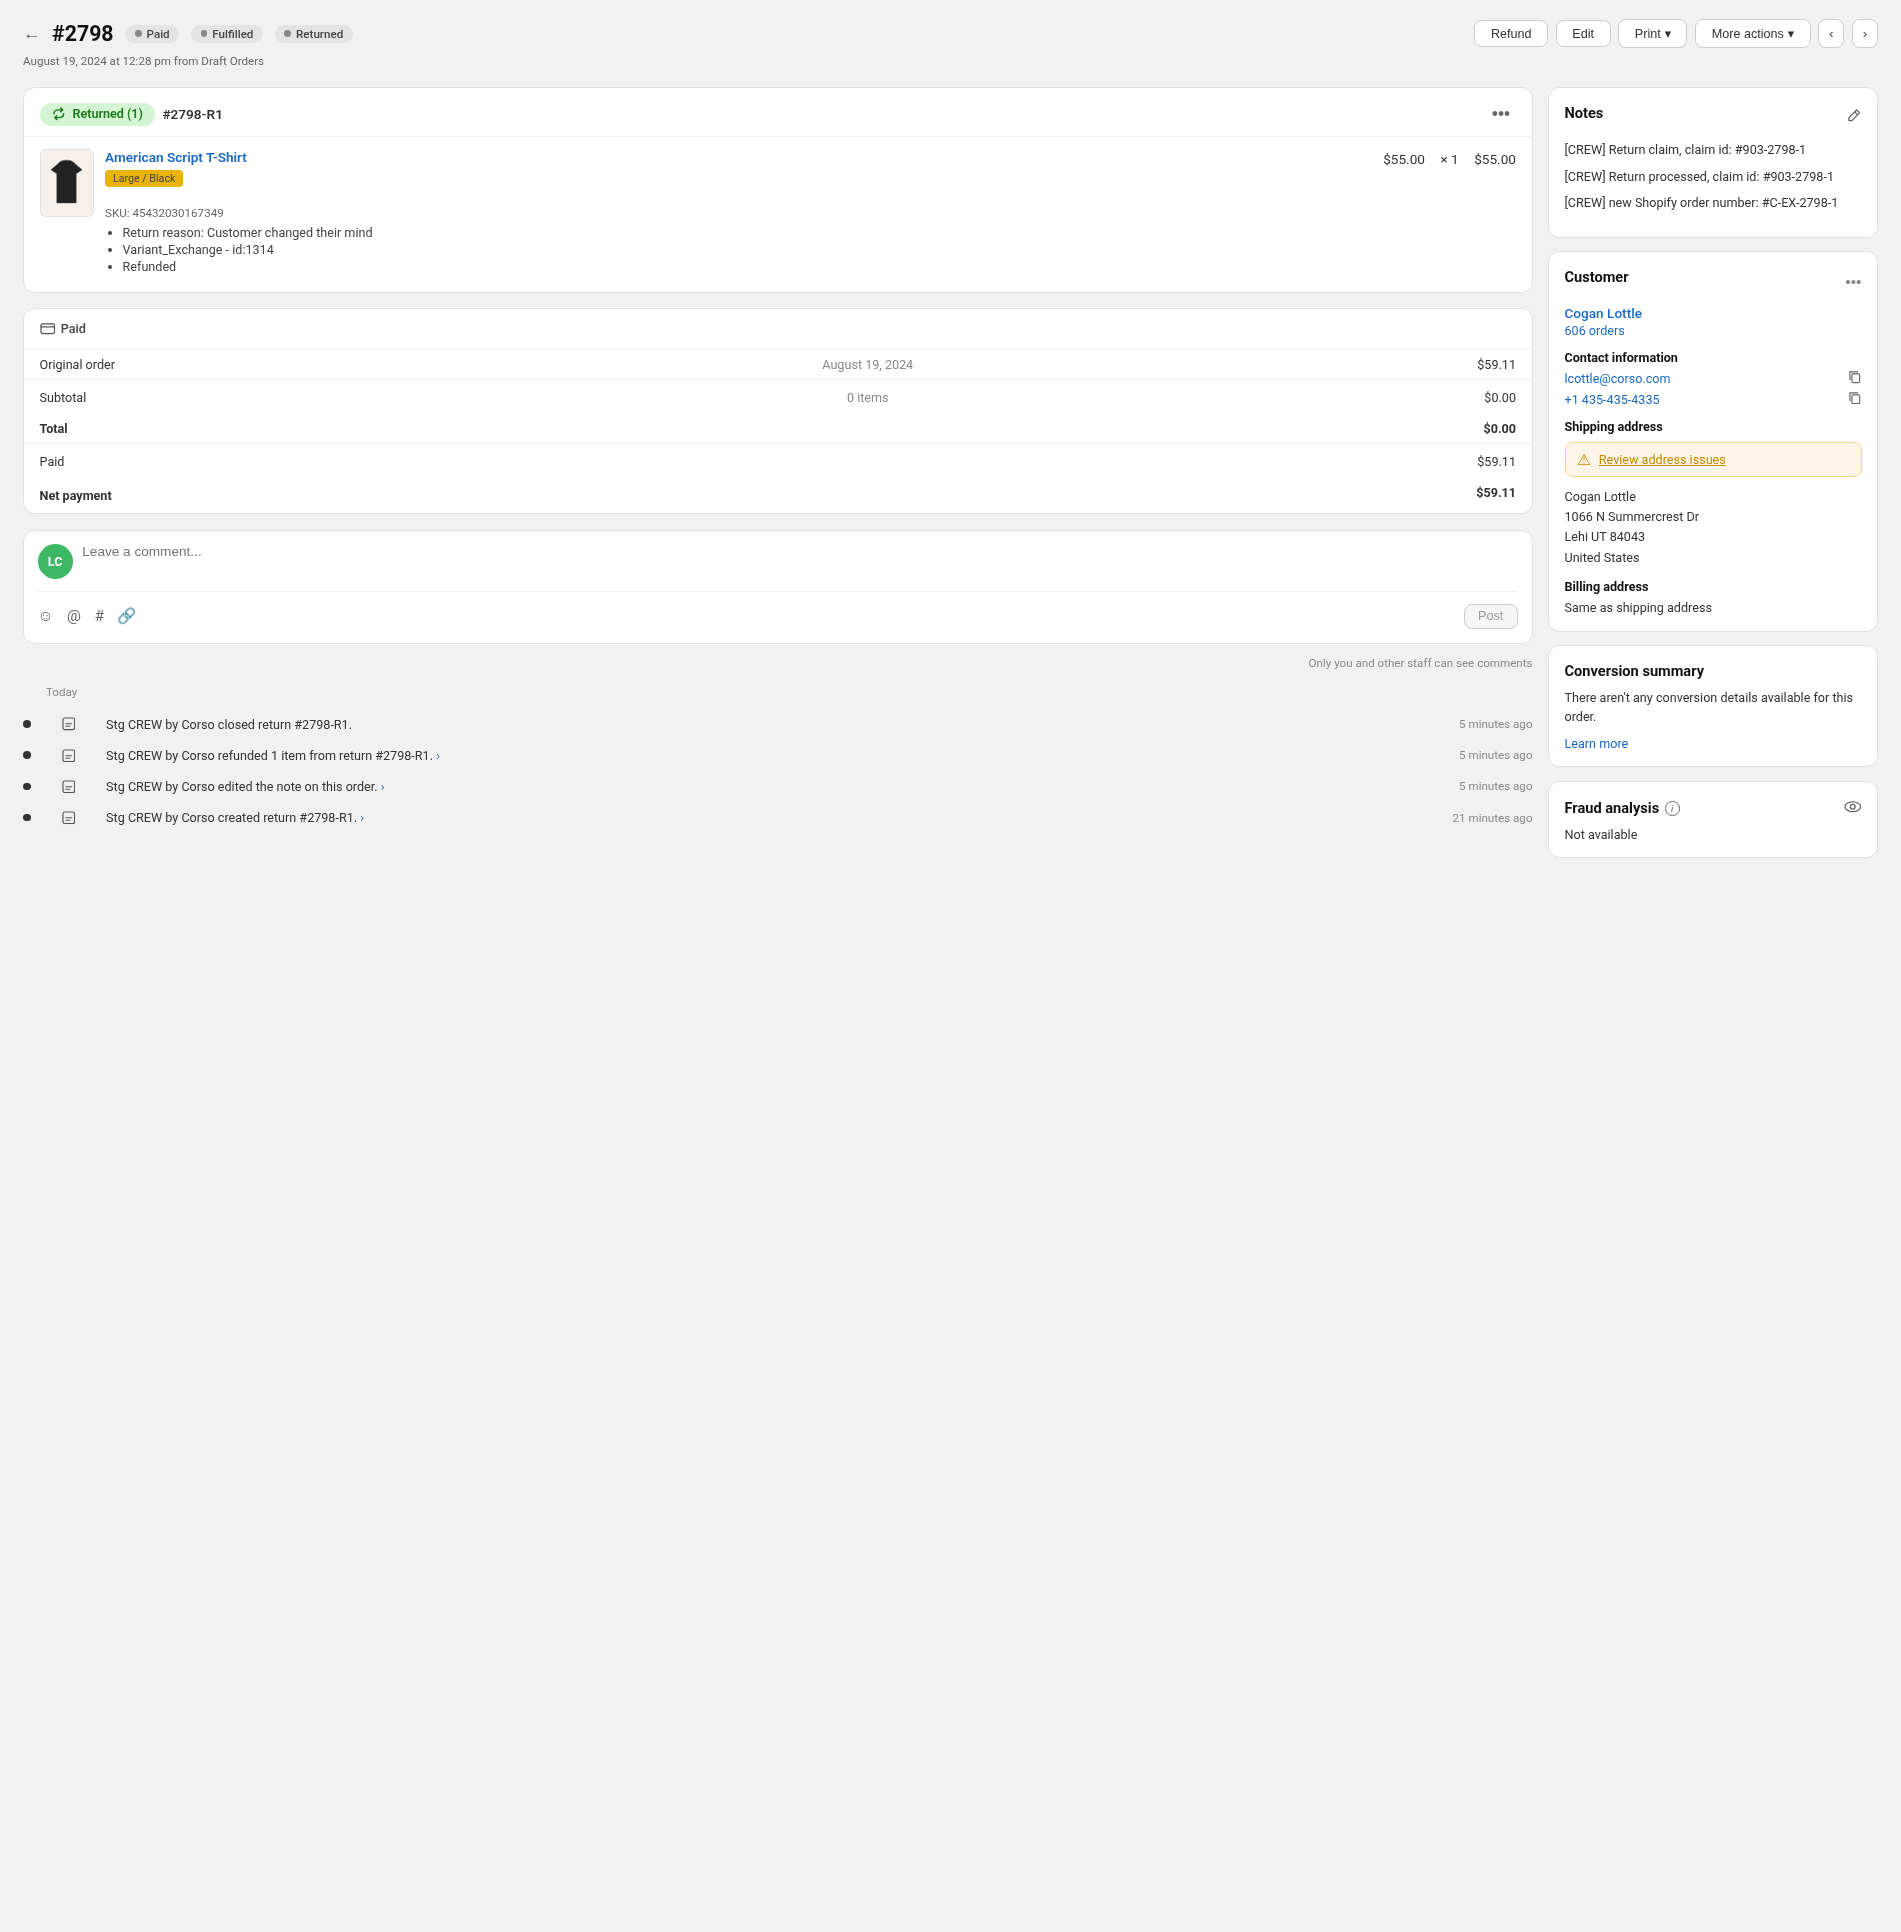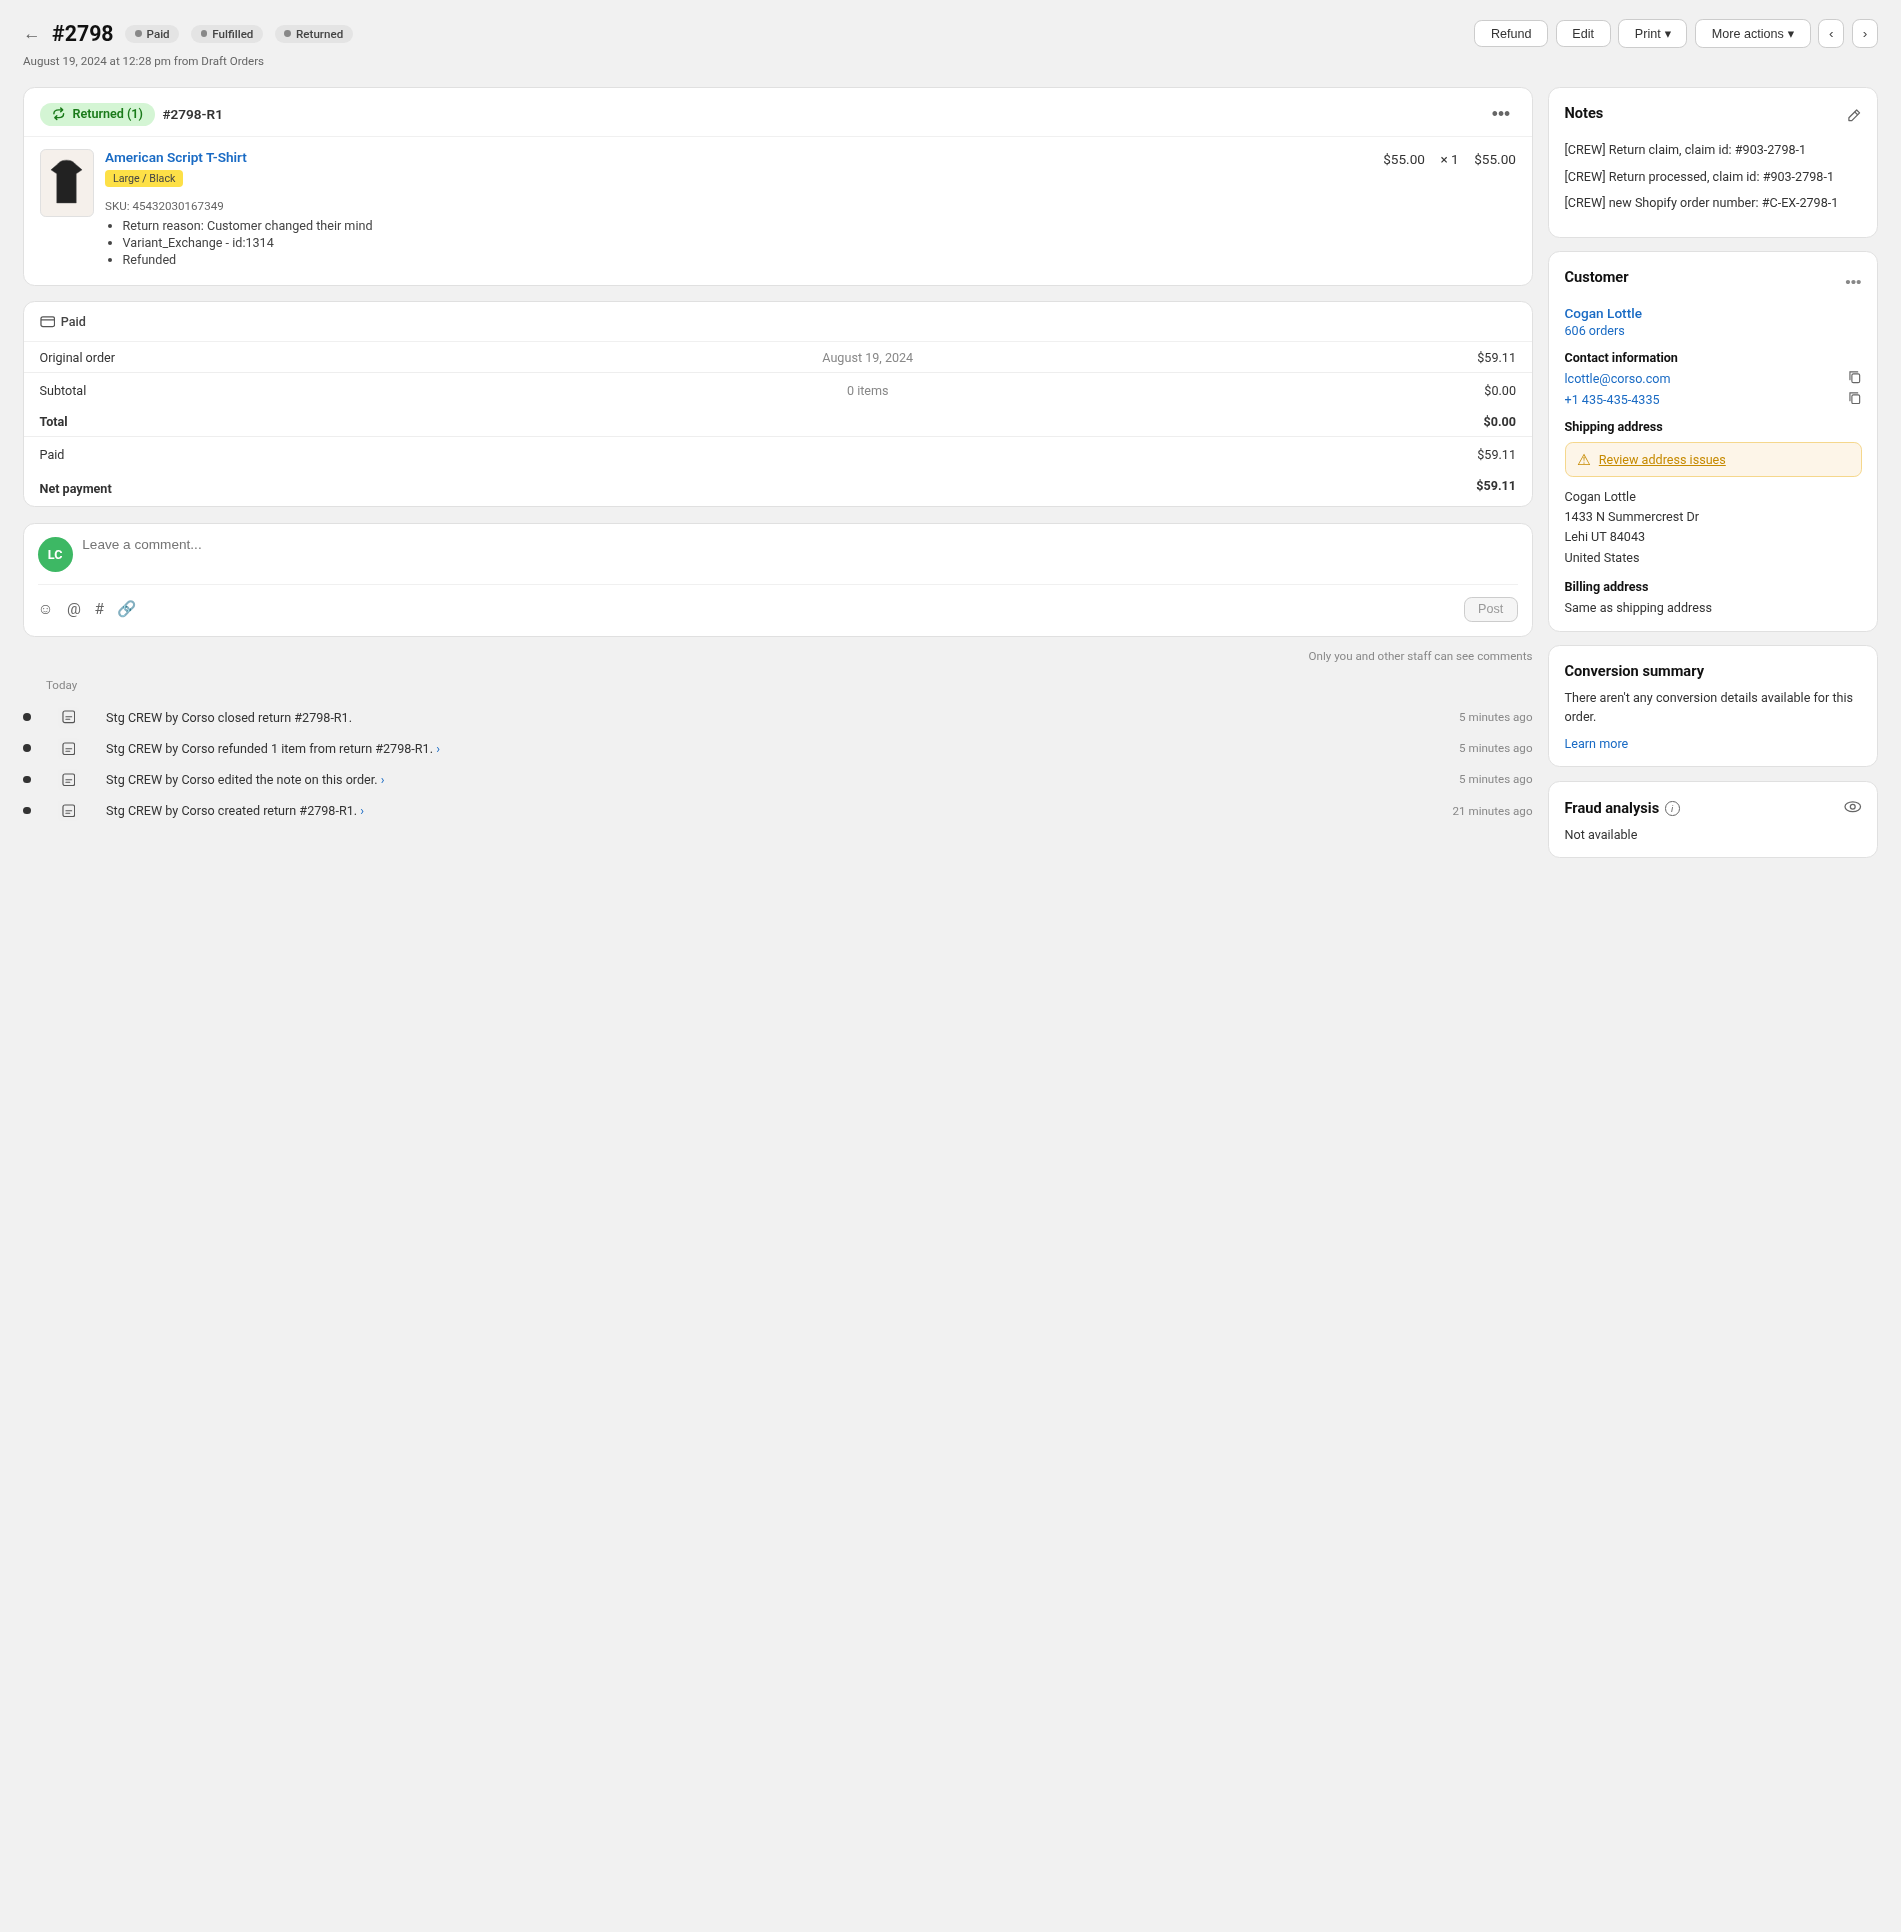--- a/index.html
+++ b/index.html
@@ -170,26 +170,26 @@
       flex: 1;
     }
     .product-name {
       font-size: 13.6px;
       font-weight: 600;
       color: #1a6bc4;
       margin-bottom: 3.9px;
     }
     .variant-badge {
       display: inline-block;
-      background: #fde047;
+      background: #eab308;
       color: #444;
       padding: 1.9px 7.8px;
       border-radius: 3.9px;
       font-size: 10.7px;
-      margin-bottom: 12px;
+      margin-bottom: 19px;
     }
     .sku {
       font-size: 11.6px;
       color: #666;
       margin-bottom: 5.8px;
     }
     .product-details-list {
       list-style: disc;
       padding-left: 17.5px;
       font-size: 12.6px;
@@ -774,21 +774,21 @@
           </button>
         </div>
 
         <div class="address-section-title">Shipping address</div>
         <div class="address-warning">
           <span class="warning-icon">⚠</span>
           <a class="review-link">Review address issues</a>
         </div>
         <div class="address-text">
           <span>Cogan Lottle</span><br>
-          <span>1433 N Summercrest Dr</span><br>
+          <span>1066 N Summercrest Dr</span><br>
           <span>Lehi UT 84043</span><br>
           <span>United States</span>
         </div>
 
         <div class="billing-section-title">Billing address</div>
         <div class="billing-text">Same as shipping address</div>
       </div>
 
       <div class="sidebar-card">
         <div class="sidebar-card-title">Conversion summary</div>

